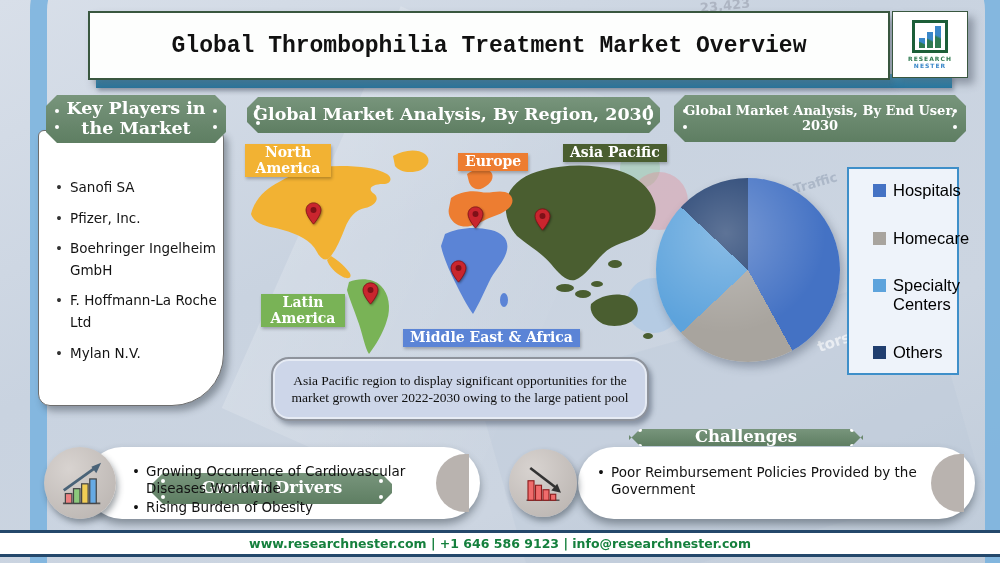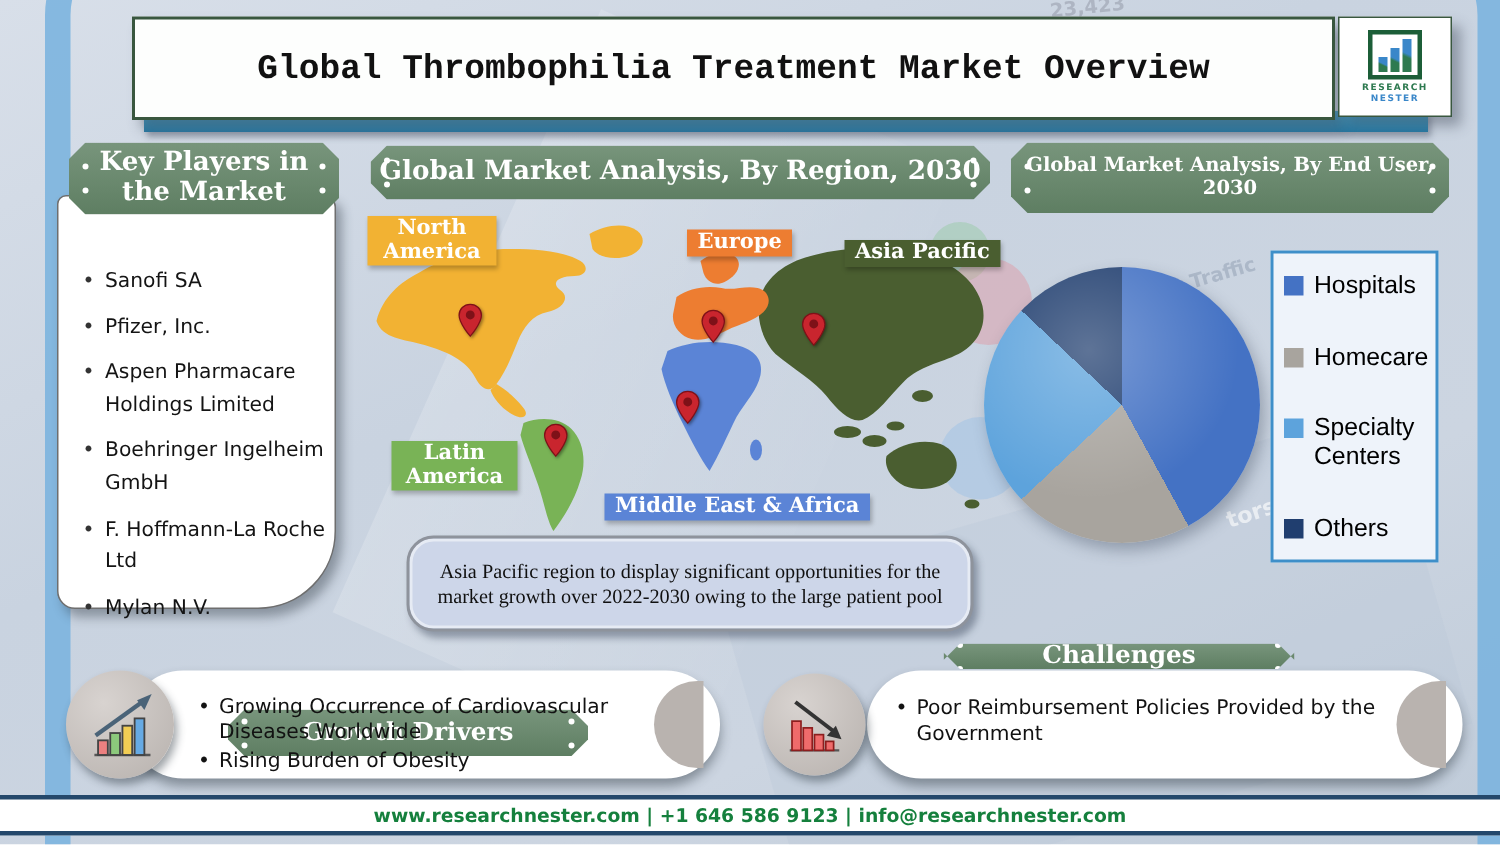--- a/index.html
+++ b/index.html
@@ -48,21 +48,21 @@
   #players-list{list-style:none;margin:46px 6px 0 14px;padding:0;font-size:13.5px;color:#141414;}
   .player-item{position:relative;padding-left:17px;margin-bottom:9px;line-height:1.6;}
   .player-item::before{content:"\2022";position:absolute;left:2px;color:#333;}
 
   .map{position:absolute;left:245px;top:136px;width:415px;height:230px;z-index:3;}
   .map svg{position:absolute;left:0;top:0;}
   .region-label{position:absolute;color:#fff;font-family:"DejaVu Serif",serif;font-weight:bold;
     font-size:14px;text-align:center;padding:1px 7px;line-height:1.12;box-shadow:1px 2px 3px rgba(0,0,0,.25);}
   .r0{left:0px;top:8px;width:72px;}
   .r1{left:213px;top:17px;white-space:nowrap;}
-  .r2{left:318px;top:24px;white-space:nowrap;}
+  .r2{left:318px;top:8px;white-space:nowrap;}
   .r3{left:16px;top:158px;width:70px;}
   .r4{left:158px;top:193px;white-space:nowrap;}
   .pin{position:absolute;width:17px;height:23px;z-index:6;filter:drop-shadow(1px 1px 1px rgba(0,0,0,.4));}
   .p0{left:60px;top:66px}.p1{left:222px;top:70px}.p2{left:289px;top:72px}.p3{left:205px;top:124px}.p4{left:117px;top:146px}
 
   .callout{position:absolute;left:271px;top:357px;width:374px;height:60px;background:#cdd6e9;
     border:2px solid #8e939c;border-radius:18px;z-index:6;display:flex;align-items:center;justify-content:center;
     box-shadow:3px 4px 5px rgba(60,70,90,.45), inset 0 0 0 2px rgba(255,255,255,.5);text-align:center;font-family:Liberation Serif, serif;}
   .callout p{margin:0;font-size:13.5px;color:#101010;line-height:1.28;padding:0 16px;}
 
@@ -70,21 +70,21 @@
   .blob-pink{left:630px;top:172px;width:58px;height:58px;background:rgba(228,140,150,.38);}
   .blob-green{left:620px;top:148px;width:40px;height:40px;background:rgba(140,200,150,.38);}
   .blob-blue{left:626px;top:278px;width:55px;height:55px;background:rgba(150,190,230,.42);}
 
   .pie{position:absolute;left:656px;top:178px;width:184px;height:184px;border-radius:50%;z-index:4;
     box-shadow:3px 5px 10px rgba(50,60,80,.35);}
   .pie::after{content:"";position:absolute;left:0;top:0;right:0;bottom:0;border-radius:50%;
     background:radial-gradient(circle at 38% 30%,rgba(255,255,255,.28),rgba(255,255,255,0) 58%);}
   .legend{position:absolute;left:847px;top:167px;width:112px;height:208px;background:#eef3fa;
     border:2px solid #3e8fc9;z-index:4;display:flex;flex-direction:column;justify-content:space-between;
-    padding:12px 7px;box-sizing:border-box;}
+    padding:12px 24px;box-sizing:border-box;}
   .legend-item{display:flex;align-items:flex-start;gap:7px;font-family:"Liberation Sans",sans-serif;
     font-size:16.5px;color:#000;line-height:1.12;}
   .swatch{width:13px;height:13px;flex:0 0 13px;margin-top:3px;}
   .legend-label{white-space:normal;}
 
   .pill{position:absolute;height:72px;background:#fff;border-radius:36px;
     box-shadow:0 5px 8px rgba(40,50,60,.45);z-index:3;}
   .growth-pill{left:86px;top:447px;width:394px;}
   .challenge-pill{left:578px;top:447px;width:397px;}
   .halfdisc{position:absolute;right:11px;top:7px;width:33px;height:58px;background:#b9b3af;
@@ -132,21 +132,20 @@
       <span class="lb b3"></span>
     </div>
     <div class="logo-line1">RESEARCH</div>
     <div class="logo-line2">NESTER</div>
   </div>
 
   <div class="players-panel">
     <ul id="players-list">
         <li class="player-item">Sanofi SA</li>
         <li class="player-item">Pfizer, Inc.</li>
-        <li class="player-item">Aspen Pharmacare Holdings Limited</li>
         <li class="player-item">Boehringer Ingelheim GmbH</li>
         <li class="player-item">F. Hoffmann-La Roche Ltd</li>
         <li class="player-item">Mylan N.V.</li>
       </ul>
   </div>
   <div class="banner players-banner">
     <span class="dotcol dl"></span>
     <span class="dotcol dr"></span>
     <span>Key Players in the Market</span>
   </div>

